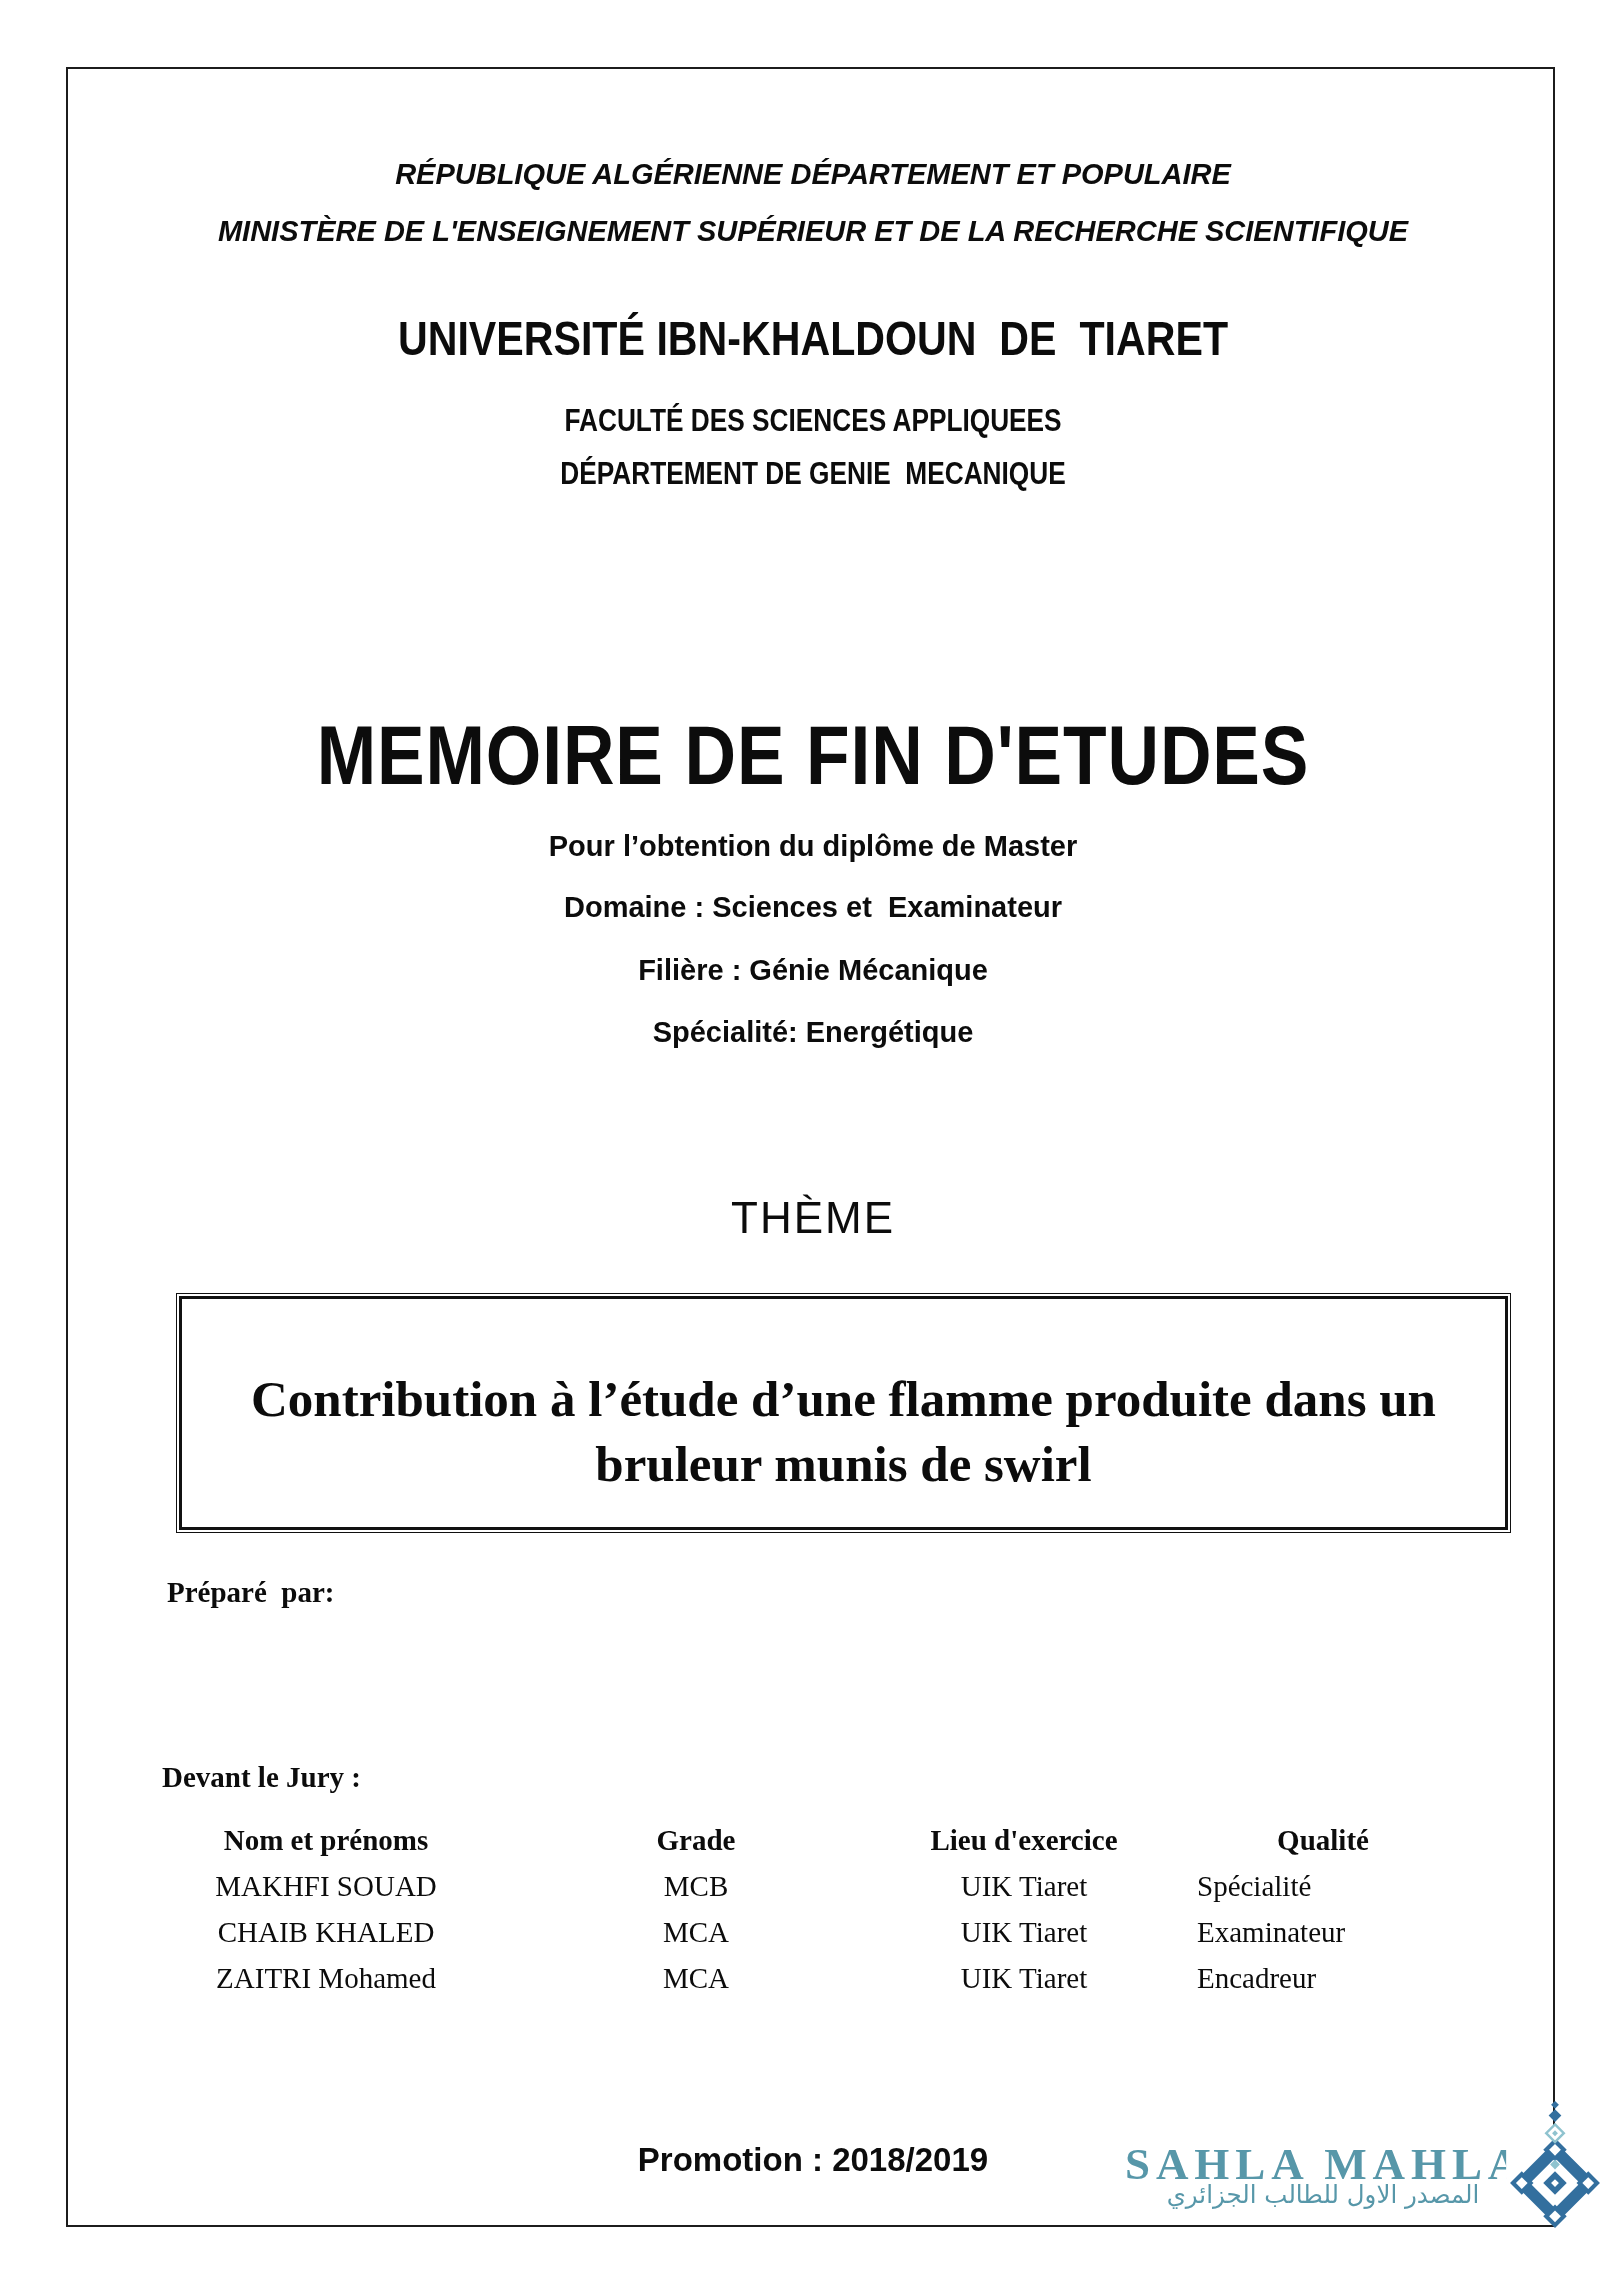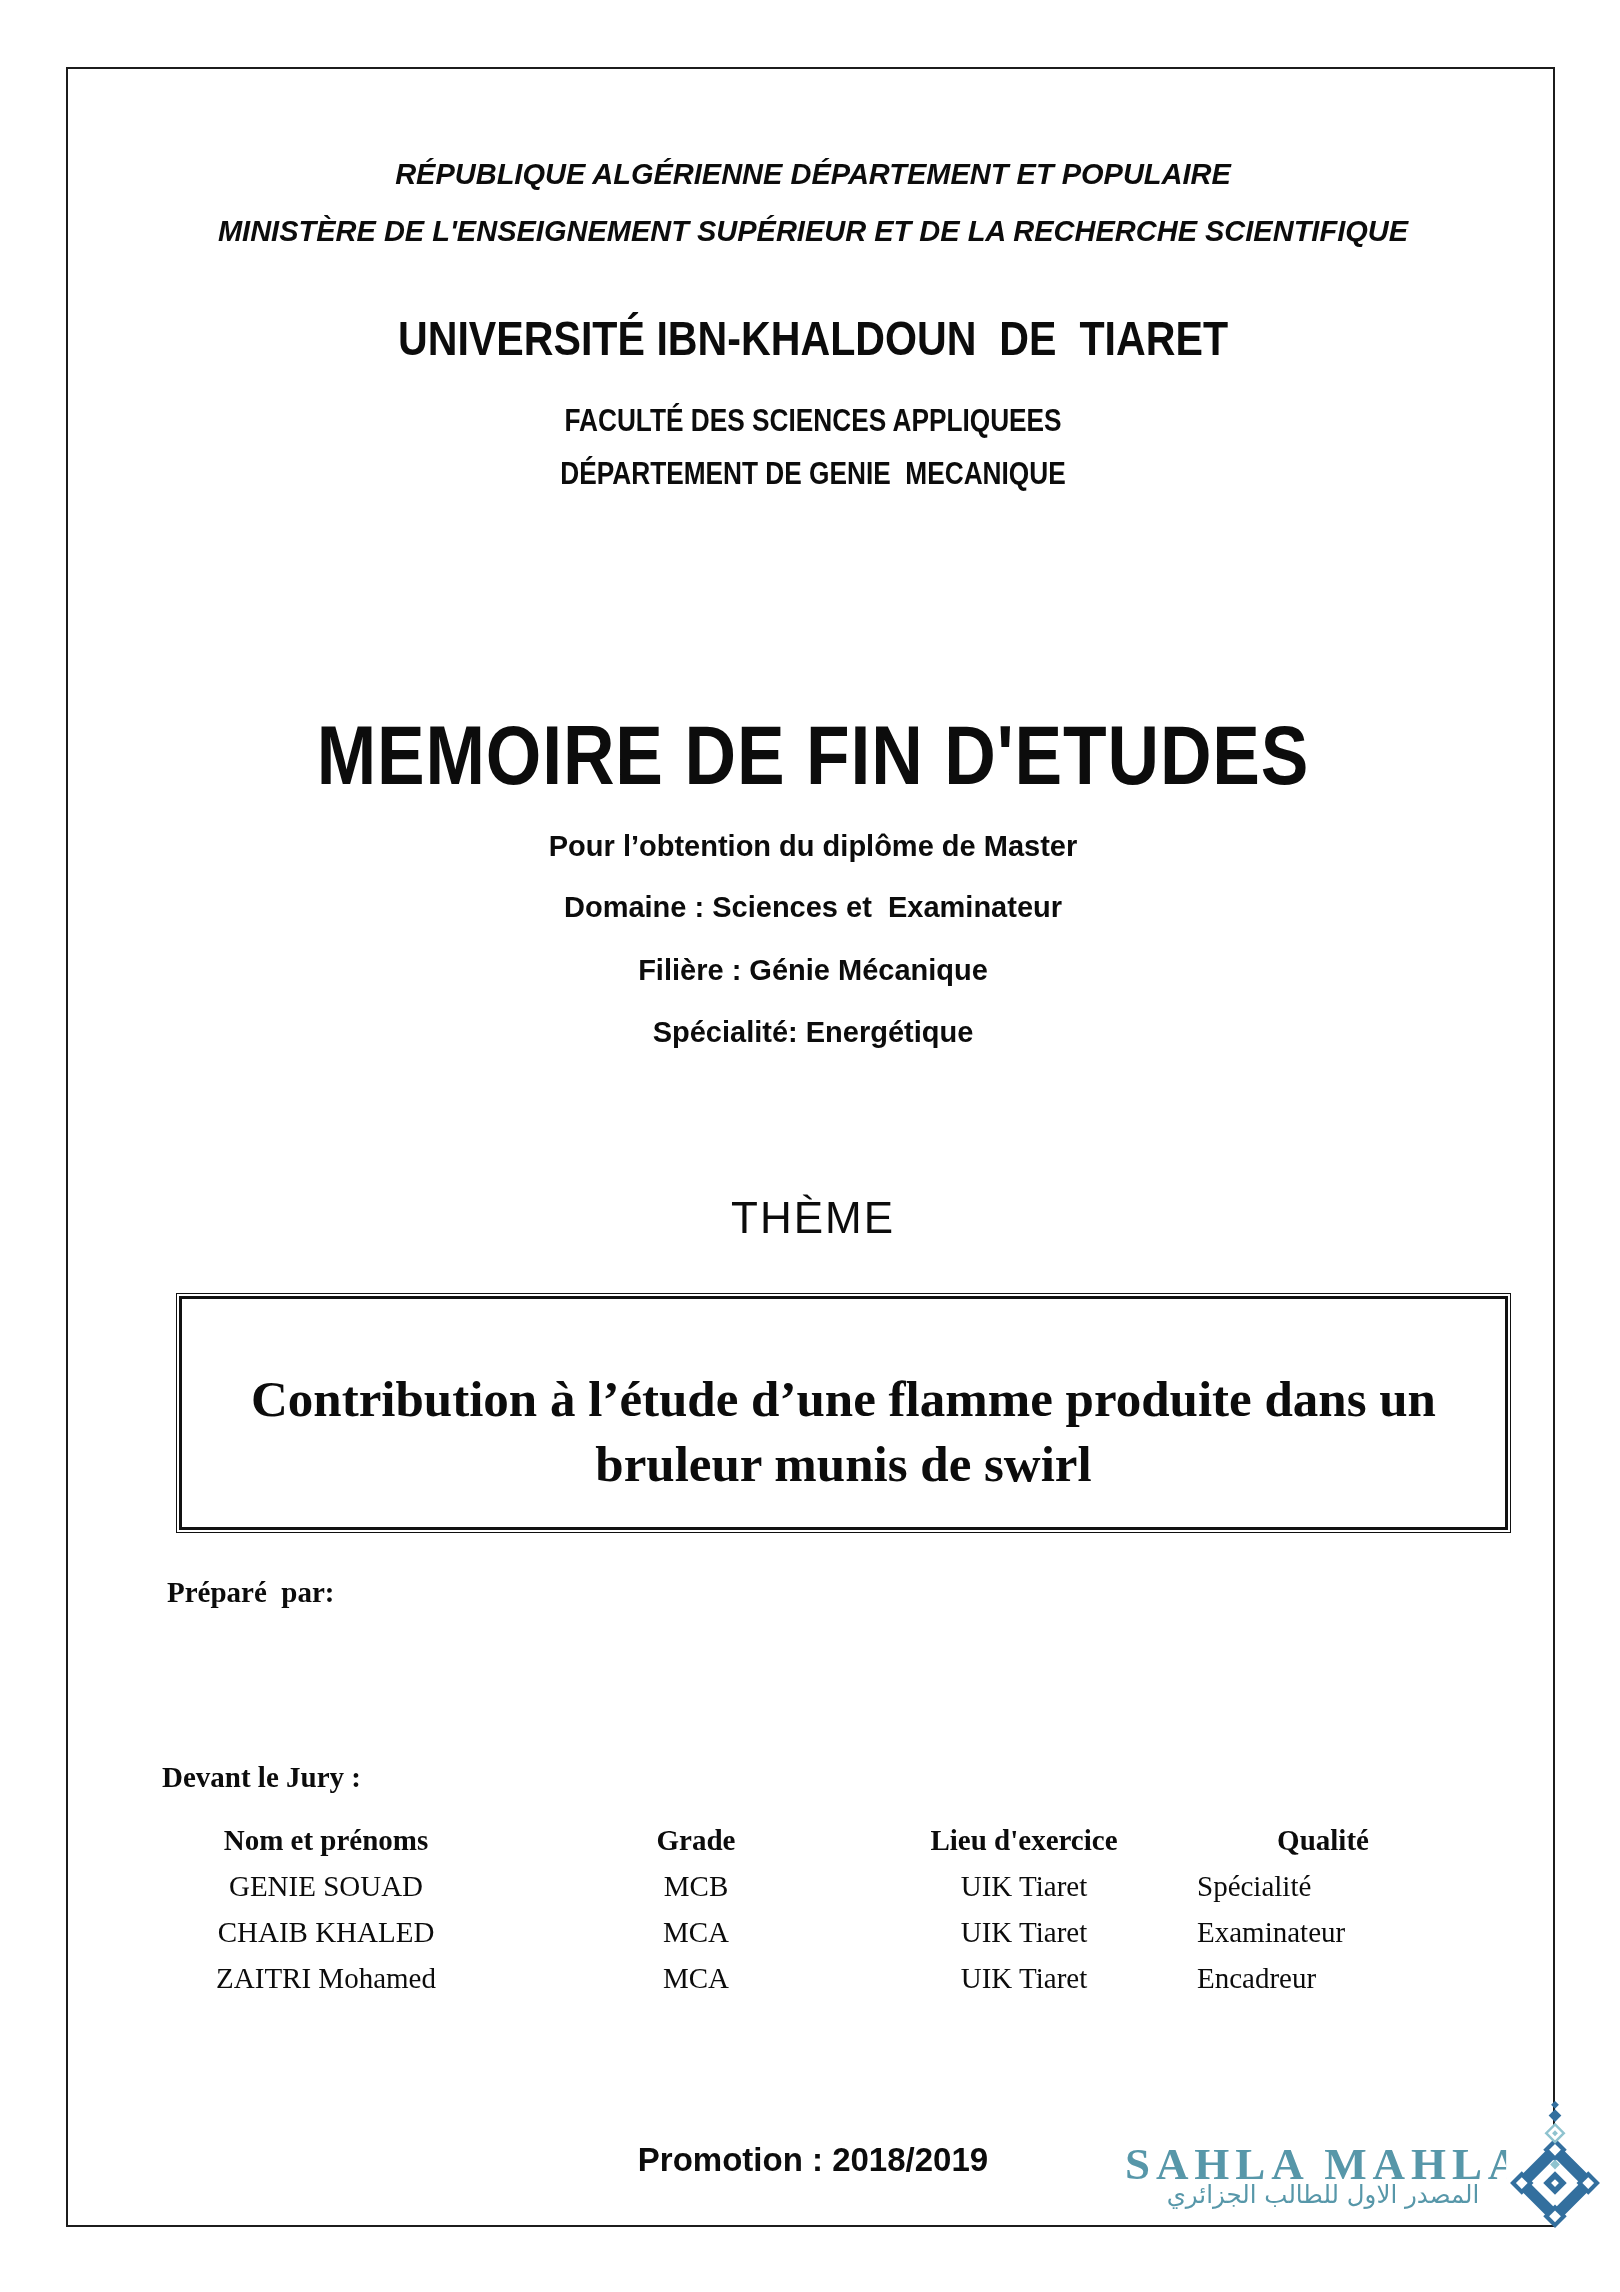--- a/index.html
+++ b/index.html
@@ -156,21 +156,21 @@
 
 
   <div class="serif-label" style="left:162px; top:1760px">Devant le Jury :</div>
 
   <div class="jury-table">
     <div class="cell head c1">Nom et prénoms</div>
     <div class="cell head c2">Grade</div>
     <div class="cell head c3">Lieu d'exercice</div>
     <div class="cell head c4">Qualité</div>
 
-    <div class="cell c1">GENIE SOUAD</div>
+    <div class="cell c1">MAKHFI SOUAD</div>
     <div class="cell c2">MCB</div>
     <div class="cell c3">UIK Tiaret</div>
     <div class="cell c4">Spécialité</div>
 
     <div class="cell c1">CHAIB KHALED</div>
     <div class="cell c2">MCA</div>
     <div class="cell c3">UIK Tiaret</div>
     <div class="cell c4">Examinateur</div>
 
     <div class="cell c1">ZAITRI Mohamed</div>

